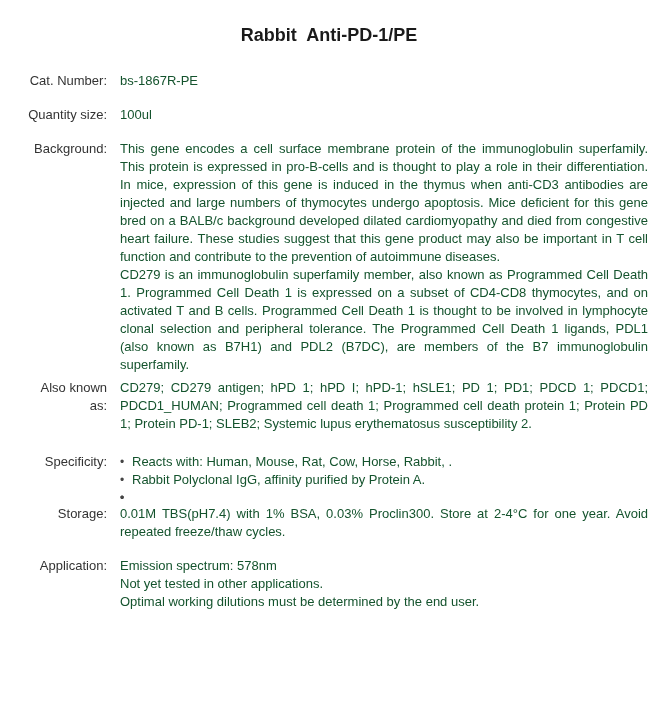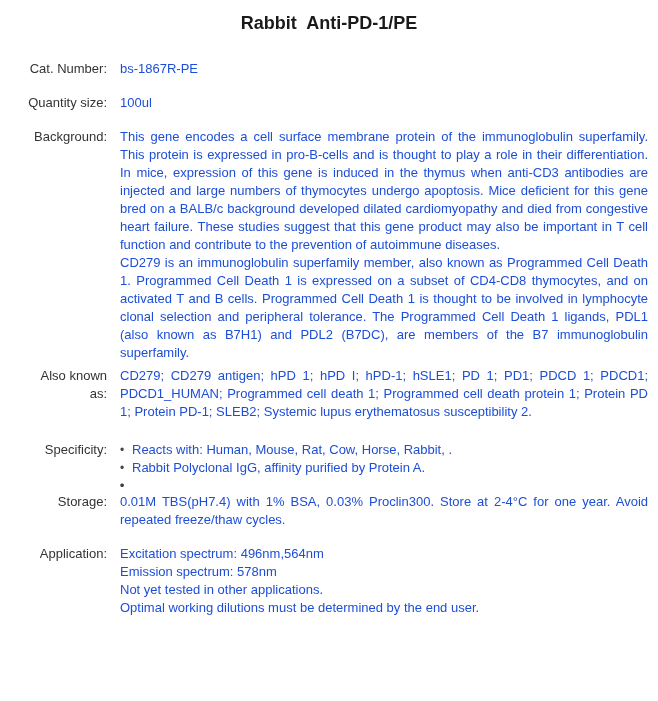--- a/index.html
+++ b/index.html
@@ -7,21 +7,21 @@
   body {
     width: 658px;
     height: 701px;
     overflow: hidden;
     font-family: "Liberation Sans", "DejaVu Sans", sans-serif;
     color: #444444;
   }
   .page {
     width: 658px;
     height: 701px;
-    padding-top: 12px;
+    padding-top: 24px;
     background: #ffffff;
   }
   .doc-title {
     text-align: center;
     font-size: 18px;
     line-height: 22px;
     font-weight: bold;
     color: #1a1a1a;
     white-space: pre-wrap;
     margin-bottom: 26px;
@@ -49,21 +49,21 @@
   }
   .label.narrow .label-text {
     max-width: 82px;
   }
   .value {
     flex: 1 1 auto;
     margin-left: 13px;
     padding-right: 10px;
     font-size: 13px;
     line-height: 18px;
-    color: #1d4ed8;
+    color: #14532d;
   }
   .value.plain { white-space: pre-wrap; }
   .value.justify { text-align: justify; }
   .para { text-align: justify; }
   .bullet-item {
     position: relative;
     padding-left: 12px;
     line-height: 18px;
   }
   .bullet-item .bullet-dot {
@@ -119,20 +119,19 @@
   </div>
 
   <div class="row">
     <div class="label"><span class="label-text">Storage:</span></div>
     <div class="value justify">0.01M TBS(pH7.4) with 1% BSA, 0.03% Proclin300. Store at 2-4°C for one year. Avoid repeated freeze/thaw cycles.</div>
   </div>
 
   <div class="row">
     <div class="label"><span class="label-text">Application:</span></div>
     <div class="value">
-      <div class="app-line">Excitation spectrum: 496nm,564nm</div>
       <div class="app-line">Emission spectrum: 578nm</div>
       <div class="app-line">Not yet tested in other applications.</div>
       <div class="app-line">Optimal working dilutions must be determined by the end user.</div>
     </div>
   </div>
 
 </div>
 
 </body></html>

